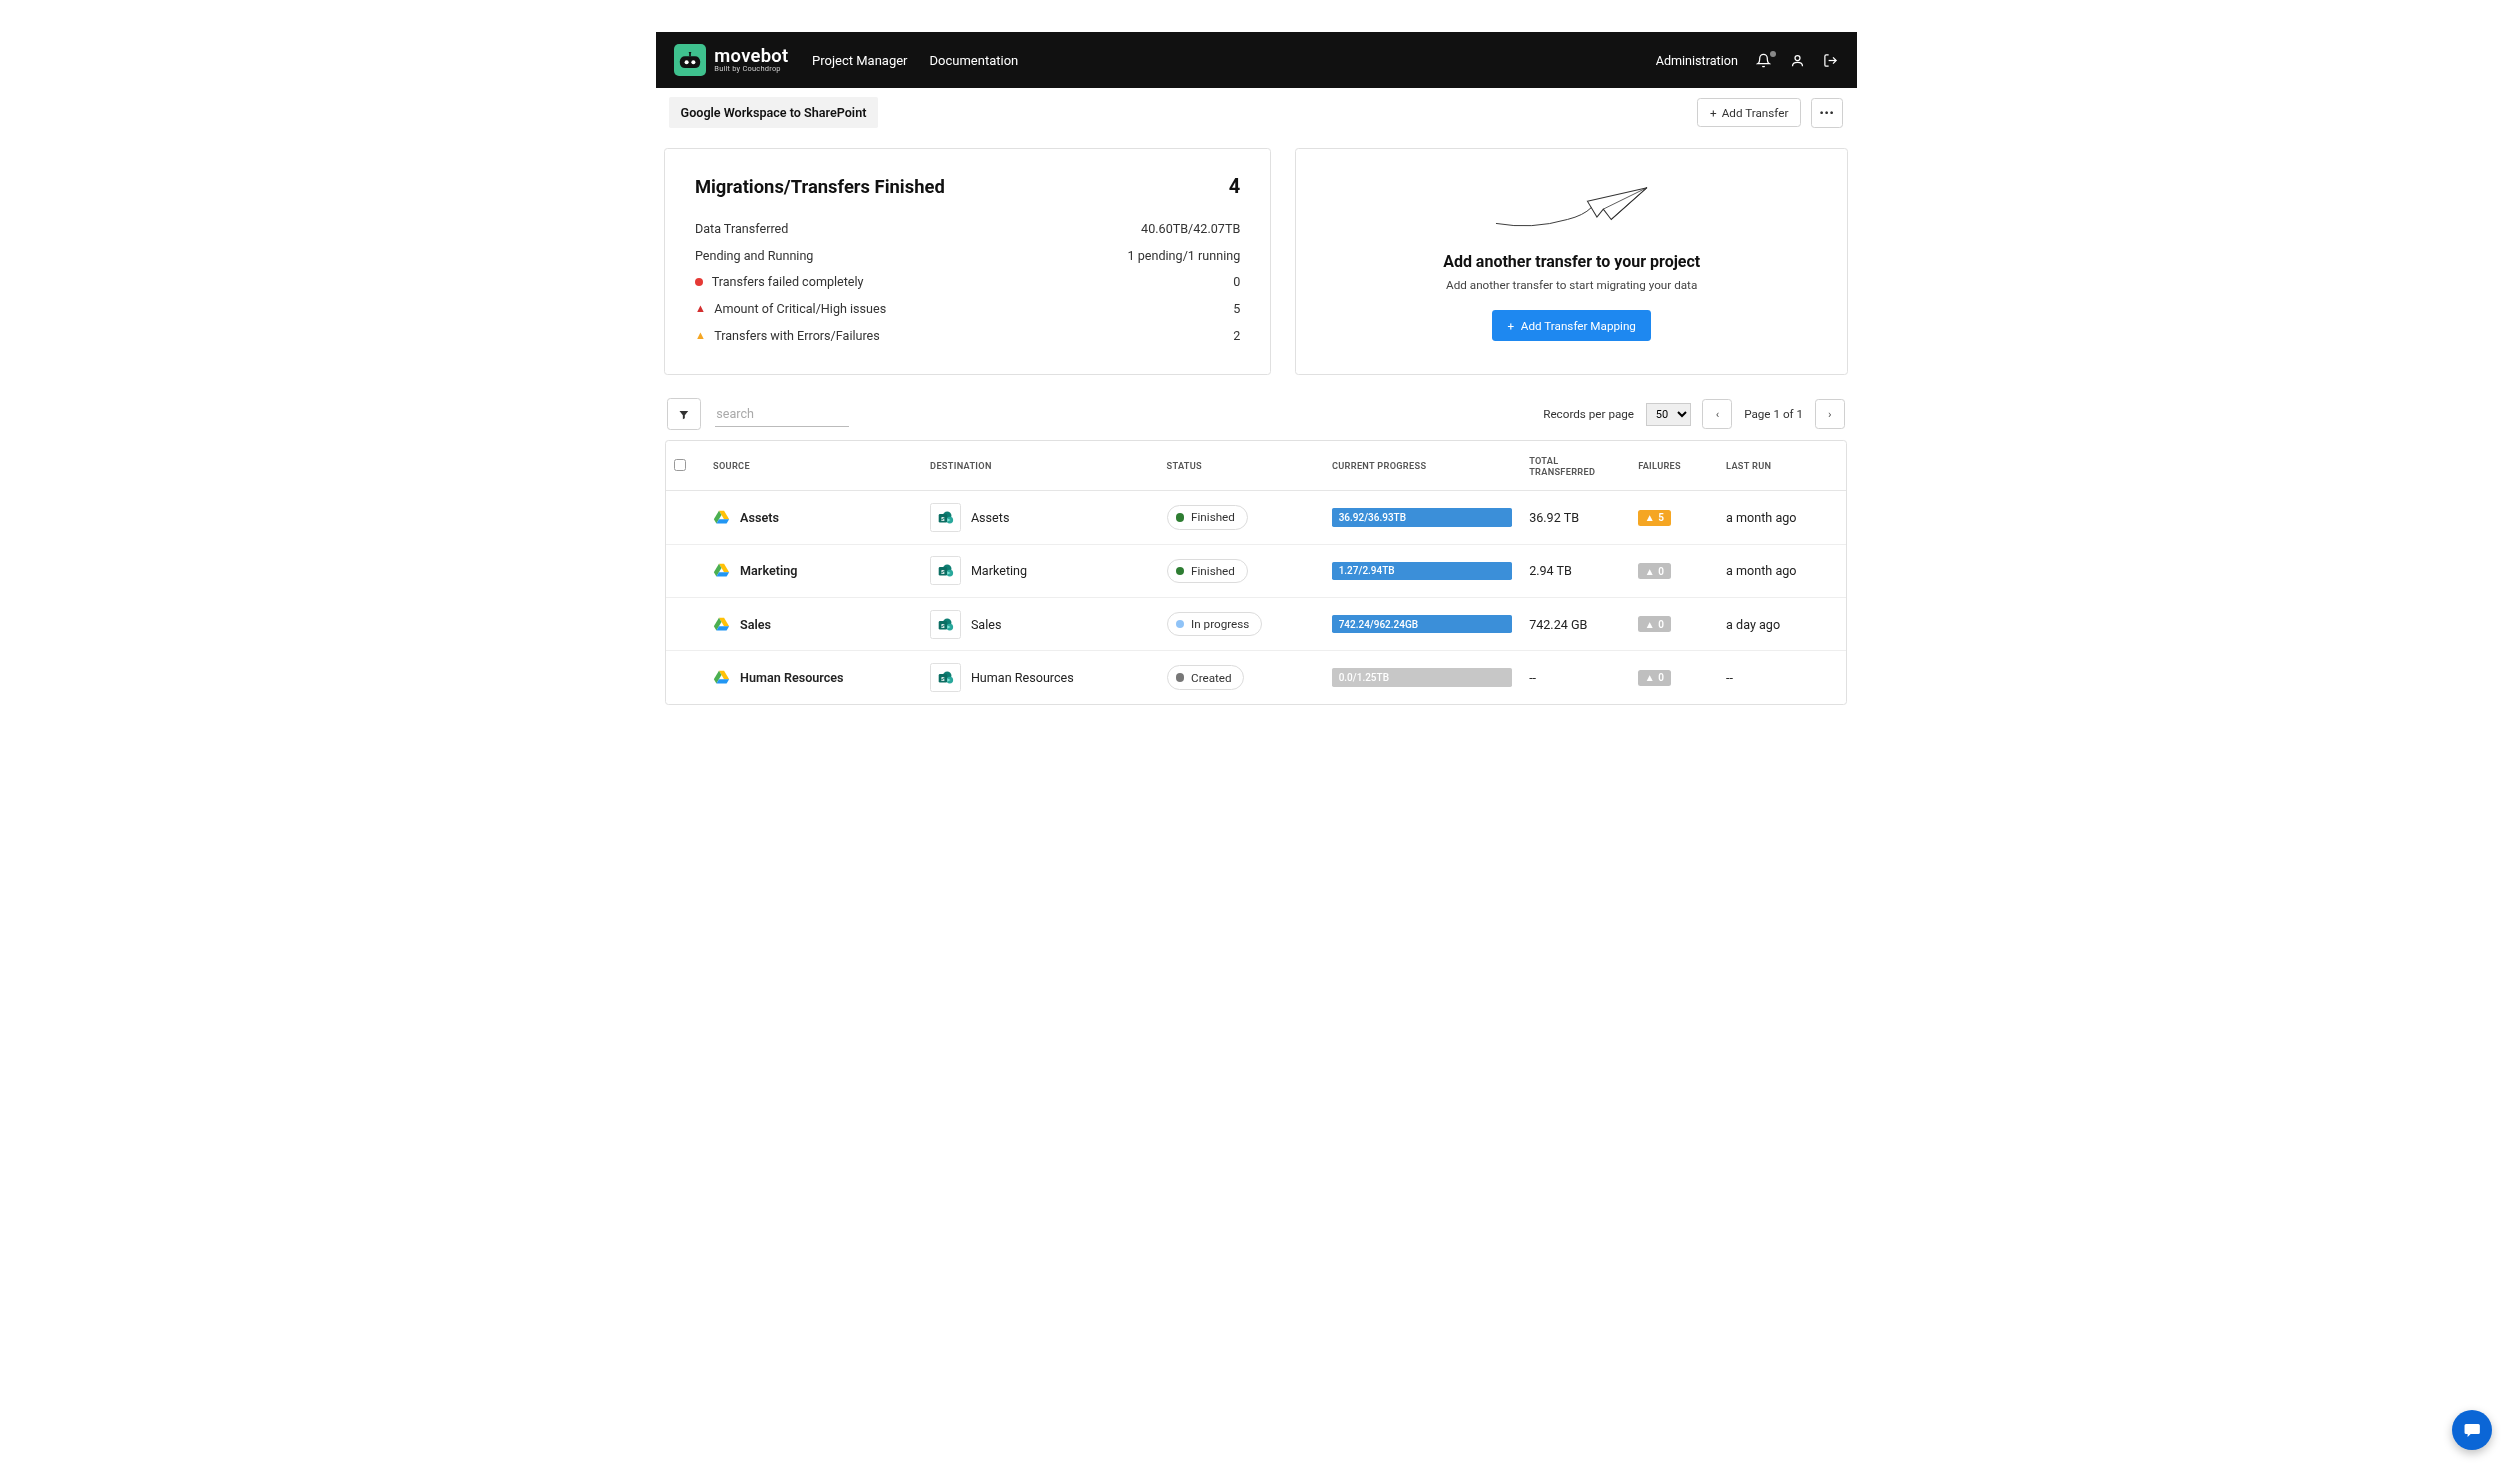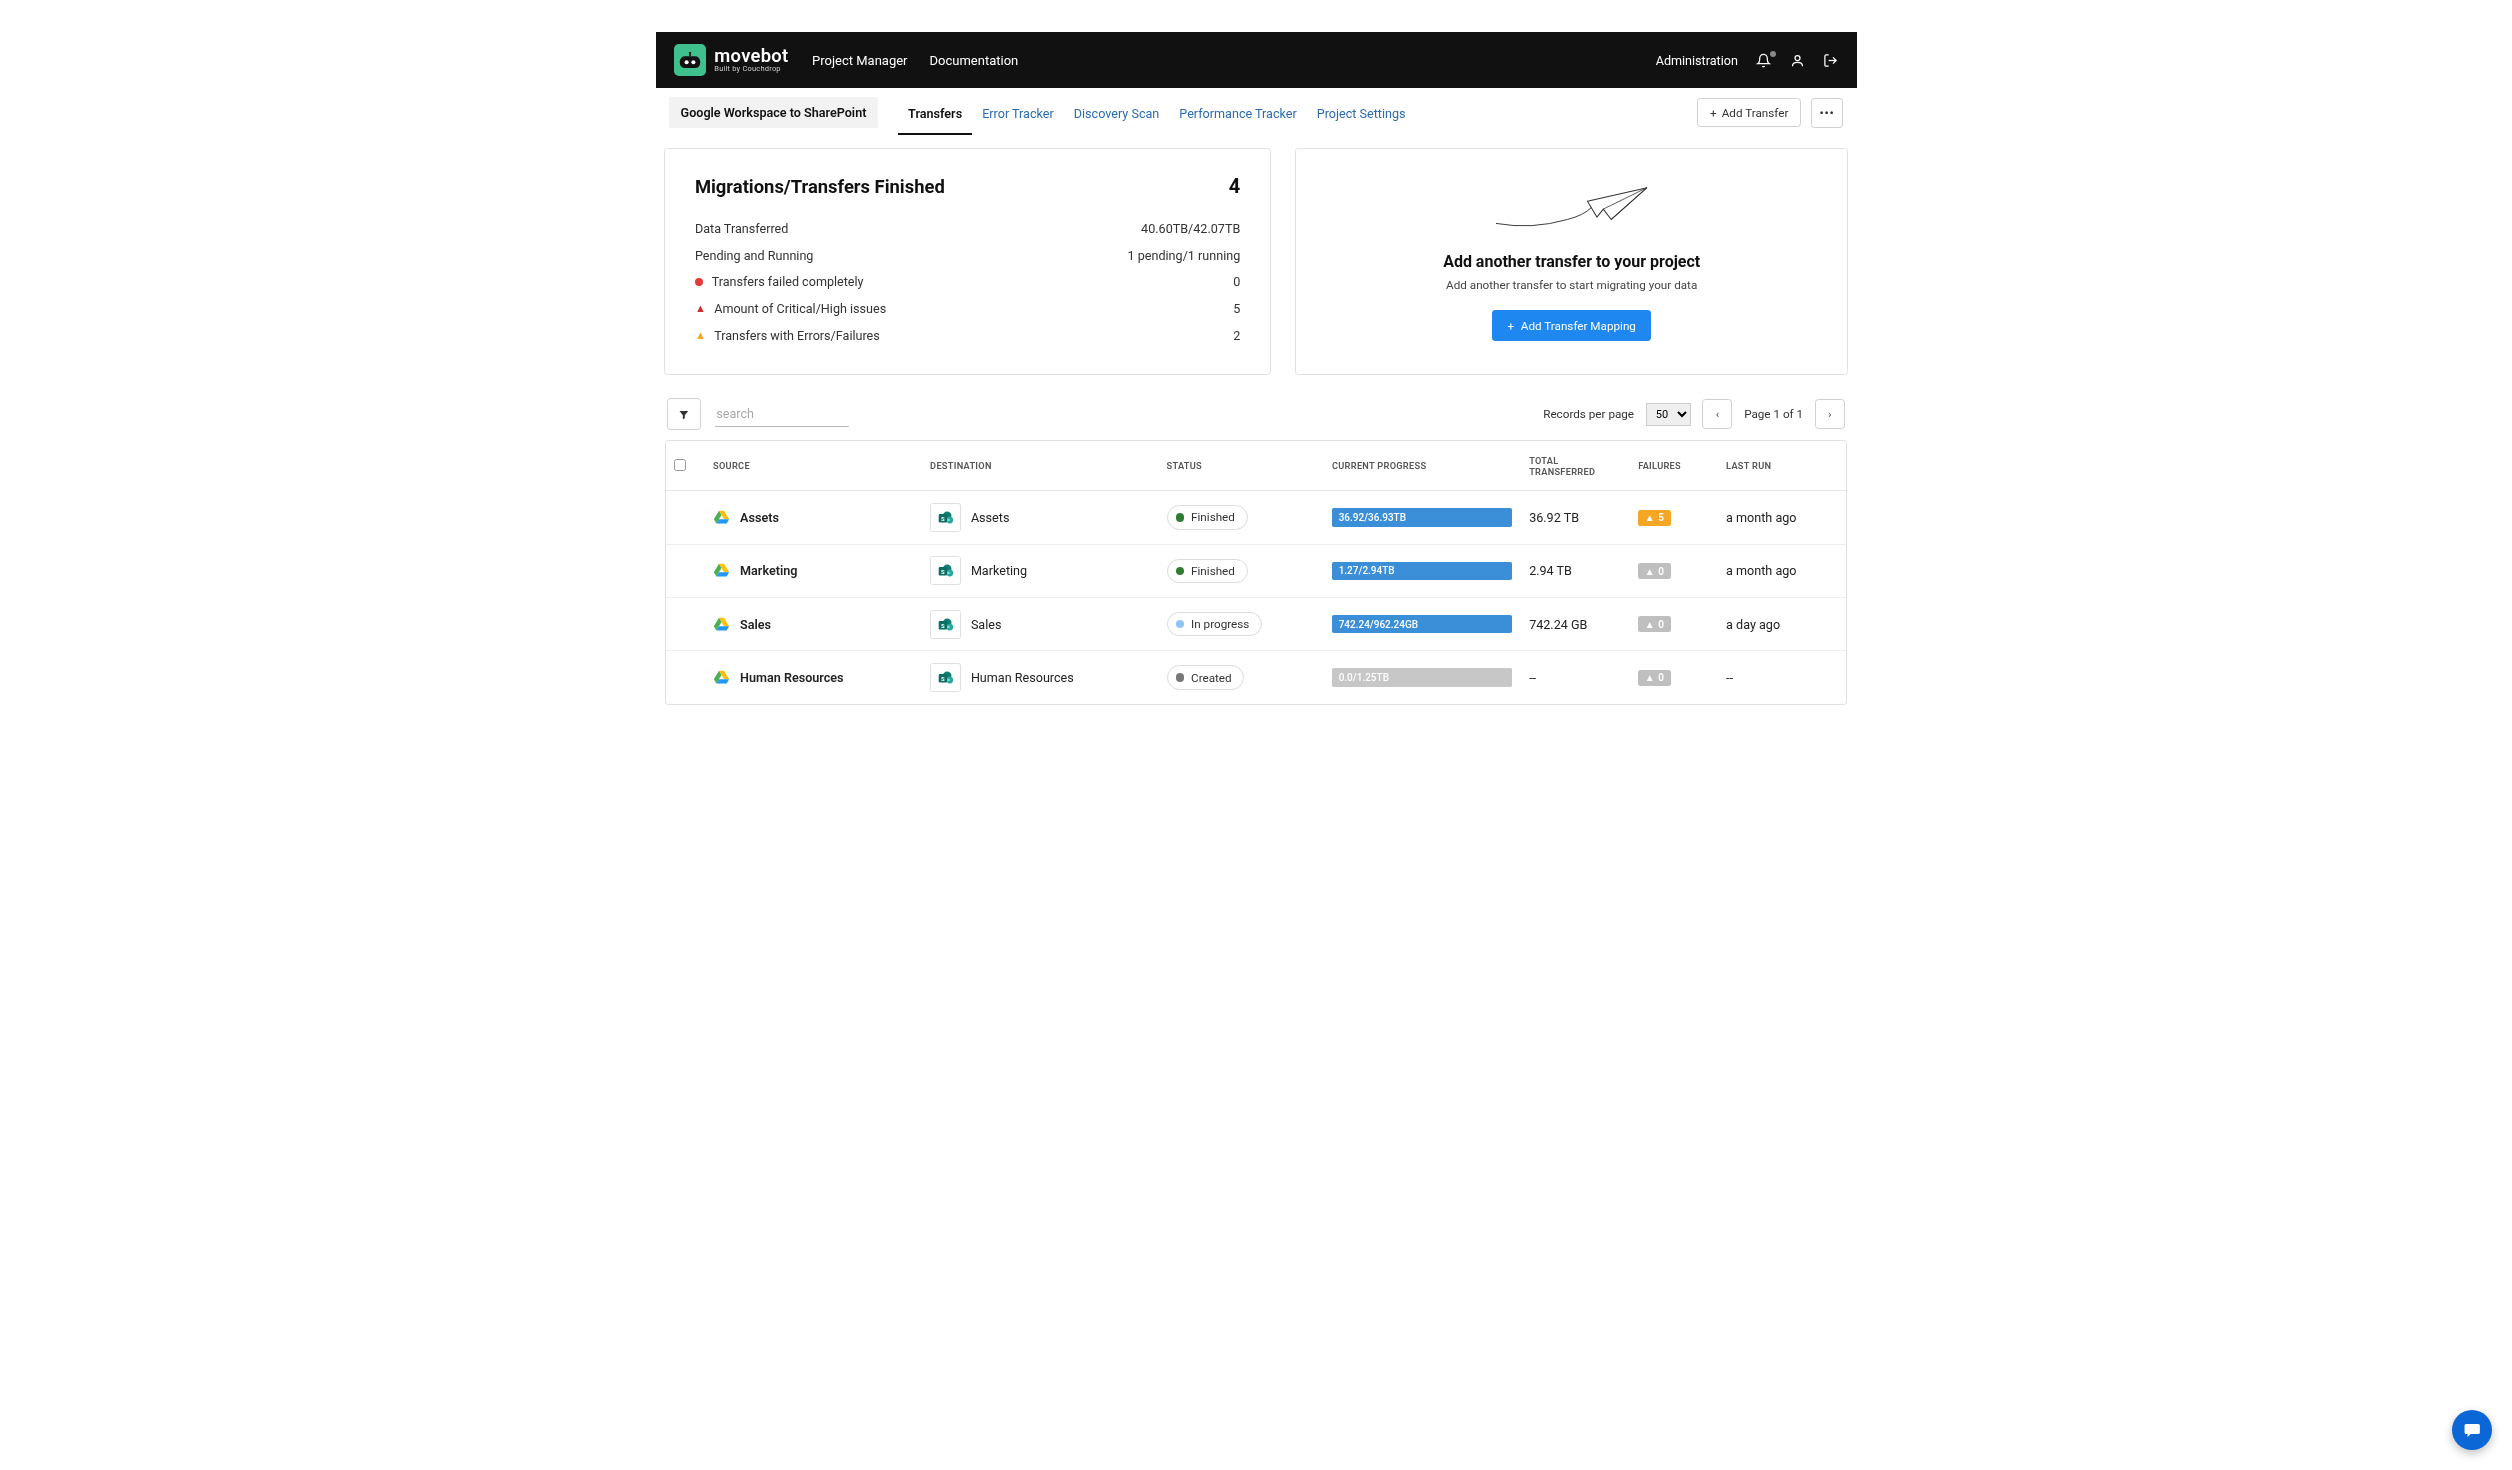--- a/index.html
+++ b/index.html
@@ -152,27 +152,20 @@
             <path d="M9 21H5a2 2 0 01-2-2V5a2 2 0 012-2h4"></path>
             <path d="M16 17l5-5-5-5"></path>
             <path d="M21 12H9"></path>
           </svg>
       </span>
     </div>
   </div>
 
   <div class="ribbon">
     <div class="project-chip">Google Workspace to SharePoint</div>
-    <div class="tabs">
-      <a class="tab active">Transfers</a>
-      <a class="tab">Error Tracker</a>
-      <a class="tab">Discovery Scan</a>
-      <a class="tab">Performance Tracker</a>
-      <a class="tab">Project Settings</a>
-    </div>
     <div class="ribbon-right">
       <button class="btn-outline">
         <span>+</span>
         <span>Add Transfer</span>
       </button>
       <button class="btn-outline btn-sq">
         <span style="font-weight:700;letter-spacing:0.8px;">•••</span>
       </button>
     </div>
   </div>

